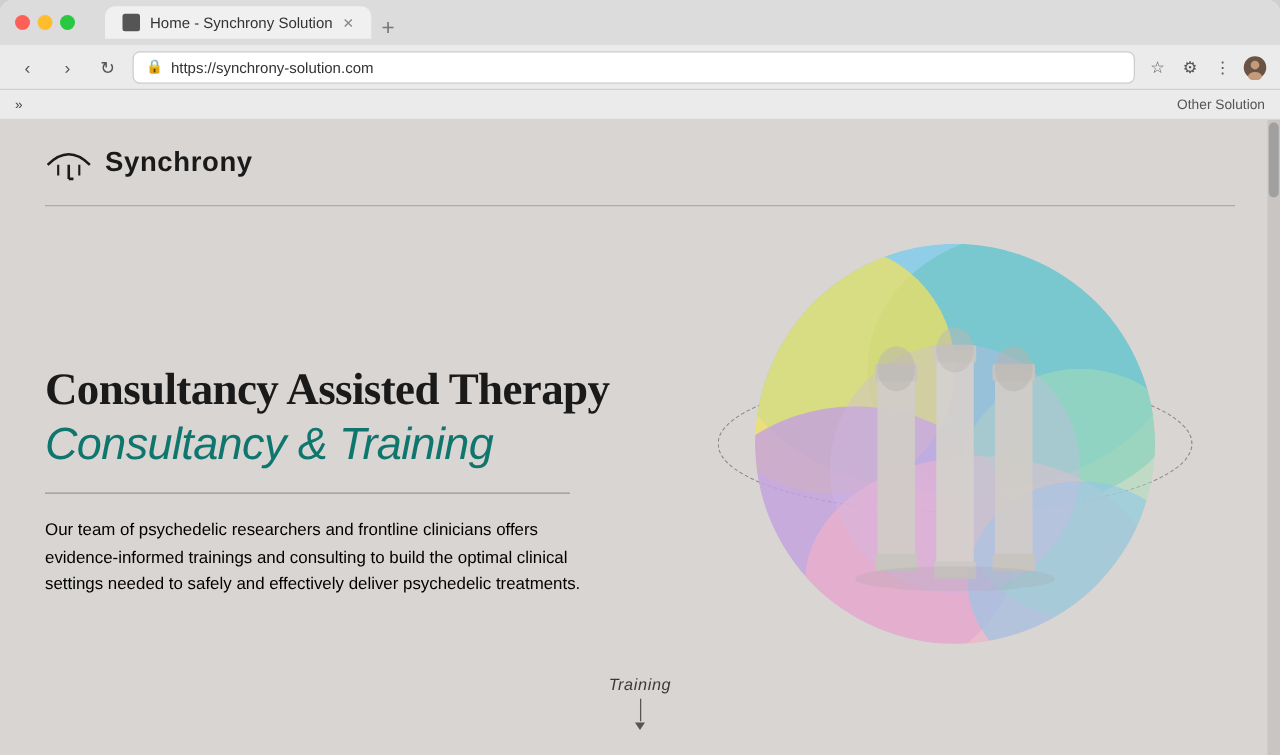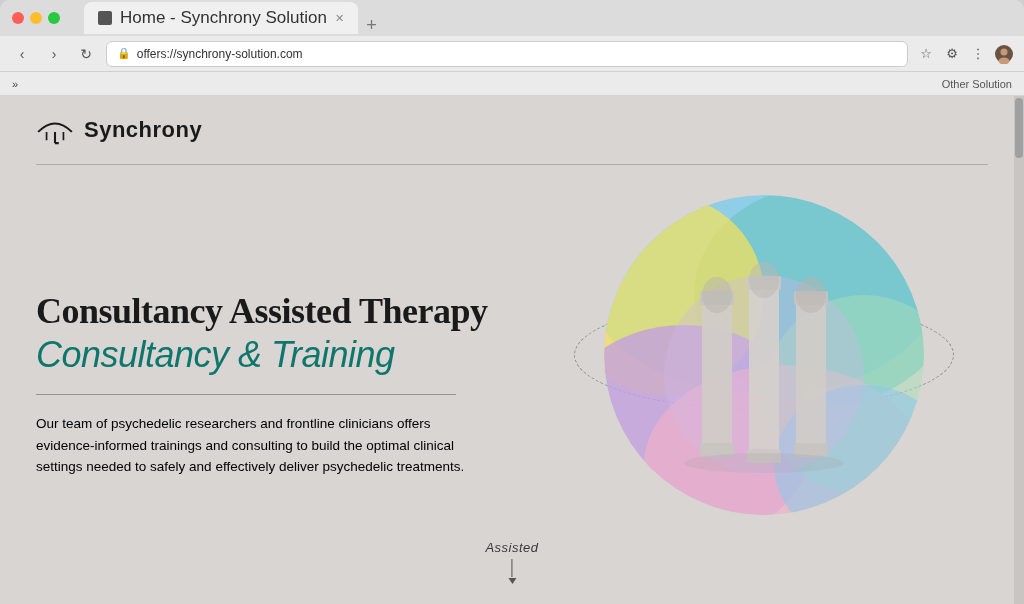--- a/index.html
+++ b/index.html
@@ -64,21 +64,21 @@
 
     .tab-favicon {
       width: 14px;
       height: 14px;
       background: #555;
       border-radius: 2px;
       flex-shrink: 0;
     }
 
     .tab-title {
-      font-size: 17px;
+      font-size: 12px;
       color: #333;
       flex: 1;
     }
 
     .tab-close {
       font-size: 11px;
       color: #888;
       cursor: pointer;
     }
 
@@ -381,21 +381,21 @@
       <button class="tab-new">+</button>
     </div>
   </div>
 
   <div class="browser-toolbar">
     <div class="nav-btn">‹</div>
     <div class="nav-btn">›</div>
     <div class="nav-btn">↻</div>
     <div class="address-bar">
       <span class="lock-icon">🔒</span>
-      <span>offers://synchrony-solution.com</span>
+      <span>https://synchrony-solution.com</span>
     </div>
     <div class="toolbar-actions">
       <div class="toolbar-icon">☆</div>
       <div class="toolbar-icon">⚙</div>
       <div class="toolbar-icon">⋮</div>
       <div class="toolbar-icon">
         <svg width="20" height="20" viewBox="0 0 20 20">
           <circle cx="10" cy="10" r="9" fill="#6b5344"></circle>
           <circle cx="10" cy="8" r="3.5" fill="#c49a7a"></circle>
           <ellipse cx="10" cy="17" rx="5.5" ry="3.5" fill="#c49a7a"></ellipse>
@@ -492,21 +492,21 @@
 
               <ellipse cx="160" cy="268" rx="80" ry="10" fill="#a0a0a0" opacity="0.2"></ellipse>
             </g>
           </svg>
         </div>
       </div>
 
     </div>
 
     <div class="explore-section">
-      <span class="explore-text">Assisted</span>
+      <span class="explore-text">Training</span>
       <div class="explore-arrow">
         <div class="arrow-line"></div>
         <div class="arrow-head"></div>
       </div>
     </div>
 
     <div class="scrollbar">
       <div class="scrollbar-thumb"></div>
     </div>
 

